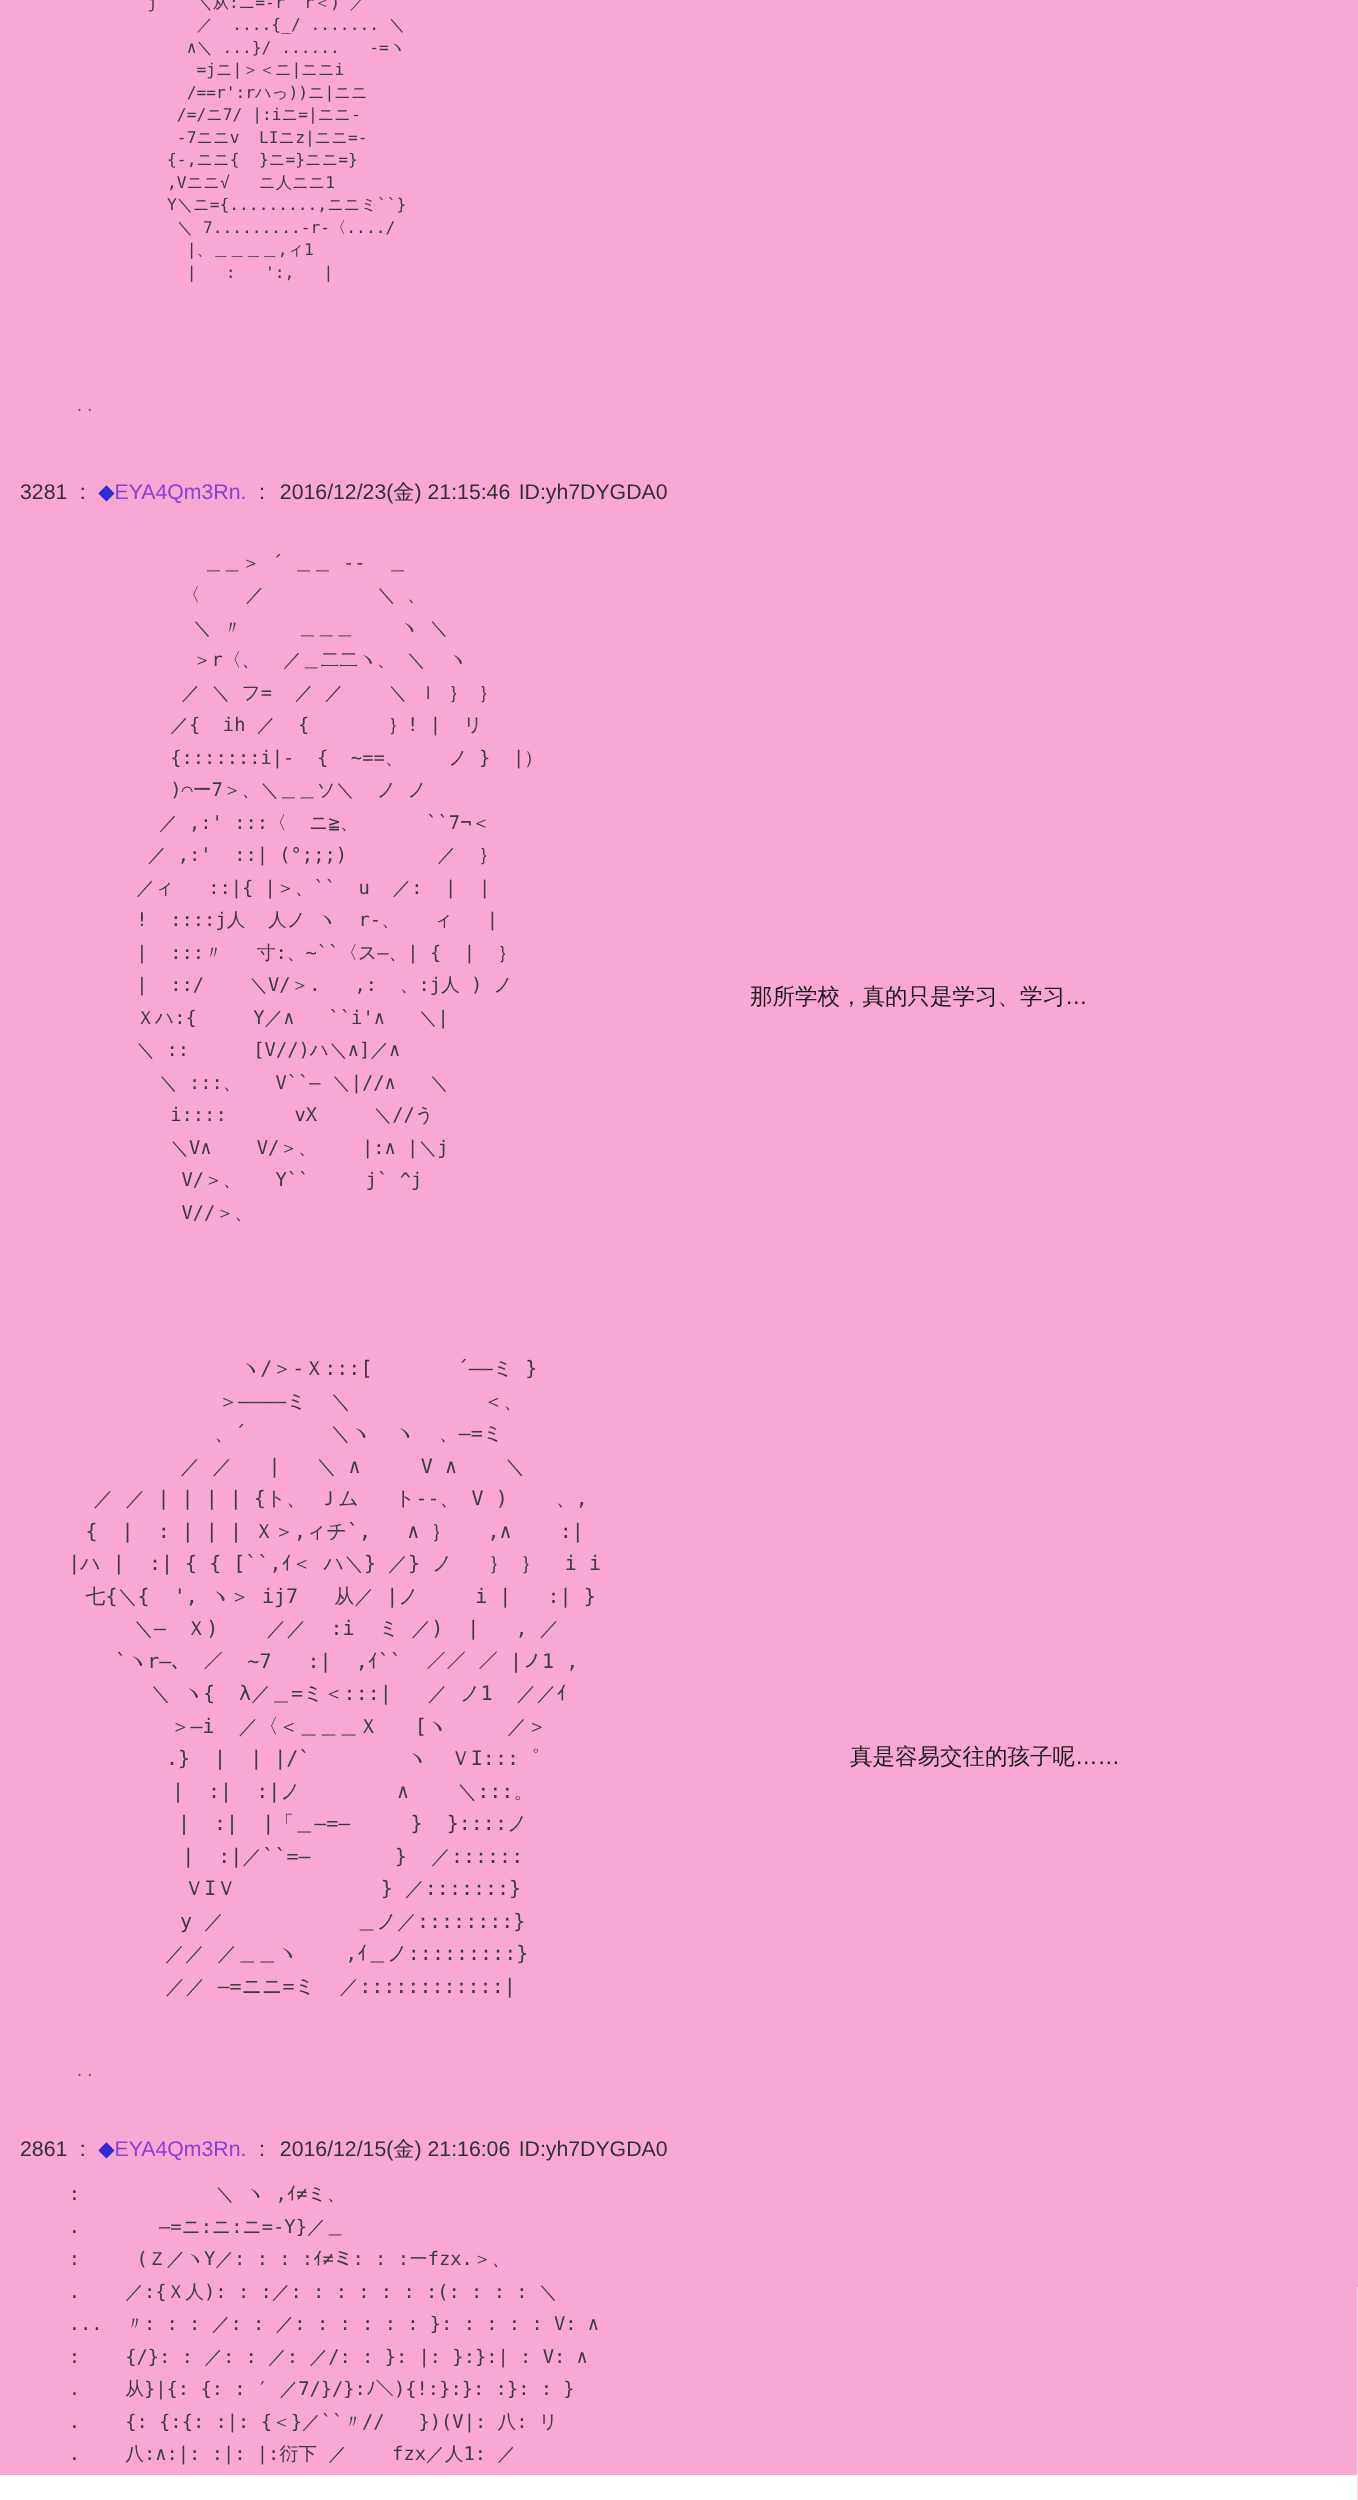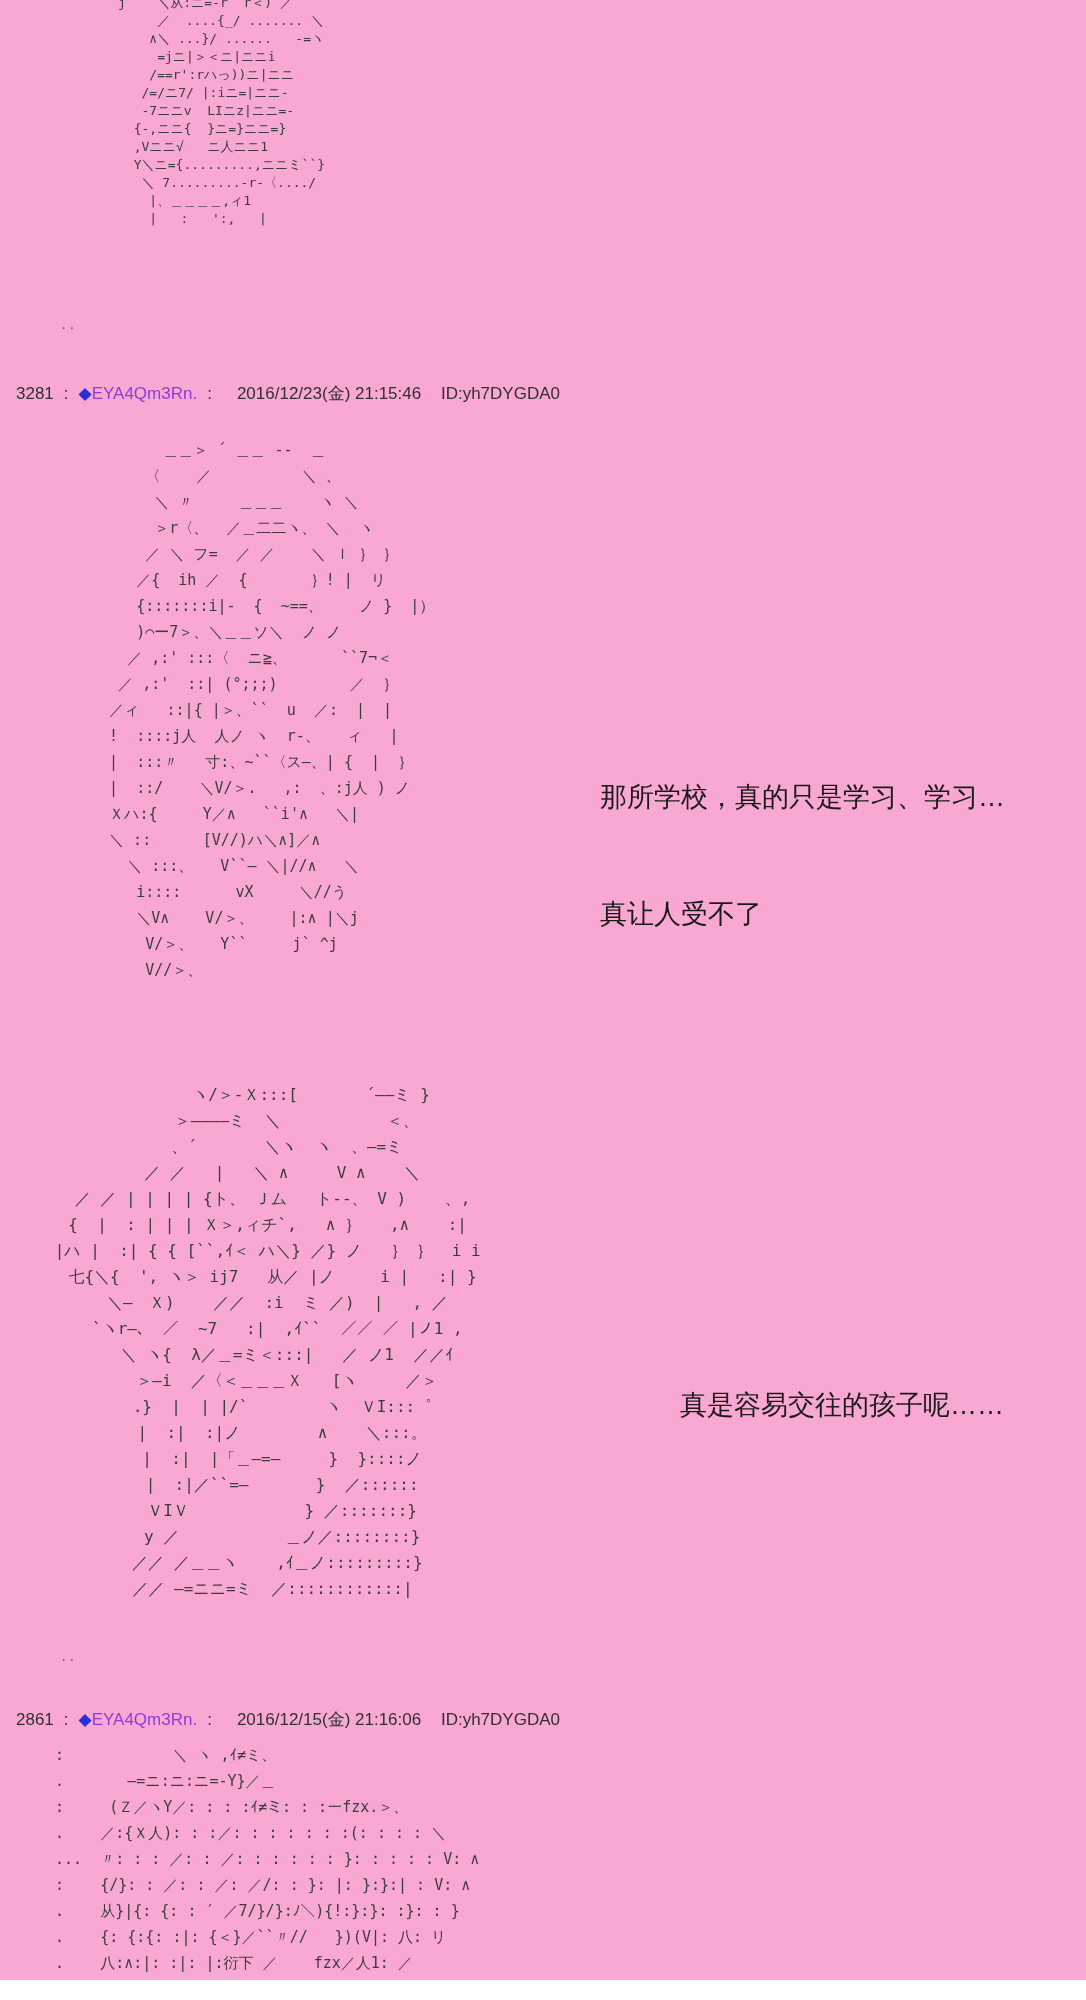--- a/index.html
+++ b/index.html
@@ -13,24 +13,24 @@
   .aa-3{left:55px;top:1742px;font-size:15px;line-height:26px;}
   .dots{position:absolute;font-size:12px;color:#666;letter-spacing:1px;
         font-family:"DejaVu Sans Mono",monospace;}
   .dots1{left:60px;top:318px;}
   .dots2{left:60px;top:1650px;}
   .post-header{position:absolute;left:16px;font-size:17px;color:#303030;white-space:nowrap;}
   .post-header .sep{margin:0 10px;}
   .post-header .trip{text-decoration:none;cursor:pointer;}
   .post-header .diamond{color:#2d2dd8;}
   .post-header .tripname{color:#8a3fd8;}
-  .post-header .meta{margin-left:15px;}
+  .post-header .meta{margin-left:2px;}
   .h1{top:382px;}
   .h2{top:1708px;}
-  .dialogue{position:absolute;font-size:27px;line-height:39px;color:#1a1a1a;white-space:pre;}
+  .dialogue{position:absolute;font-size:18px;line-height:39px;color:#1a1a1a;white-space:pre;}
   .dlg1{left:600px;top:700px;}
   .dlg2{left:680px;top:1308px;}
 </style>
 </head>
 <body>
 
 <div class="page">
 
   <pre class="aa aa-top">j`   ＼从:ニ=-r  r＜) ／``
      ／  ....{_/ ....... ＼
@@ -69,21 +69,20 @@
    Ｘハ:{     Y／∧   ``i'∧   ＼|
    ＼ ::ゝ    [V//)ハ＼∧]／∧
      ＼ :::、   V``— ＼|//∧   ＼
       i::::      vX     ＼//う
       ＼V∧    V/＞、    |:∧ |＼j
        V/＞、   Y``     j` ^j
        V//＞、</pre>
 
   <div class="dialogue dlg1">
     <div>那所学校，真的只是学习、学习…</div>
-    <div>真让人受不了</div>
   </div>
 
   <pre class="aa aa-2">          ヽ/＞-Ｘ:::[       ´——ミ }
        ＞————ミ  ＼           ＜、
      、´       ＼ヽ  ヽ  、—=ミ
     ／ ／   |   ＼ ∧     V ∧    ＼
   ／ ／ | | | | {ト、 Ｊム   ト--、 V )    、,
  {  |  : | | | Ｘ＞,ィチ`,   ∧ ｝   ,∧    :|
  |ハ |  :| { { [``,ｲ＜ ハ＼} ／} ノ   ｝ ｝  i i
   七{＼{  ', ヽ＞ ij7   从／ |ノゝ   i |   :| }

